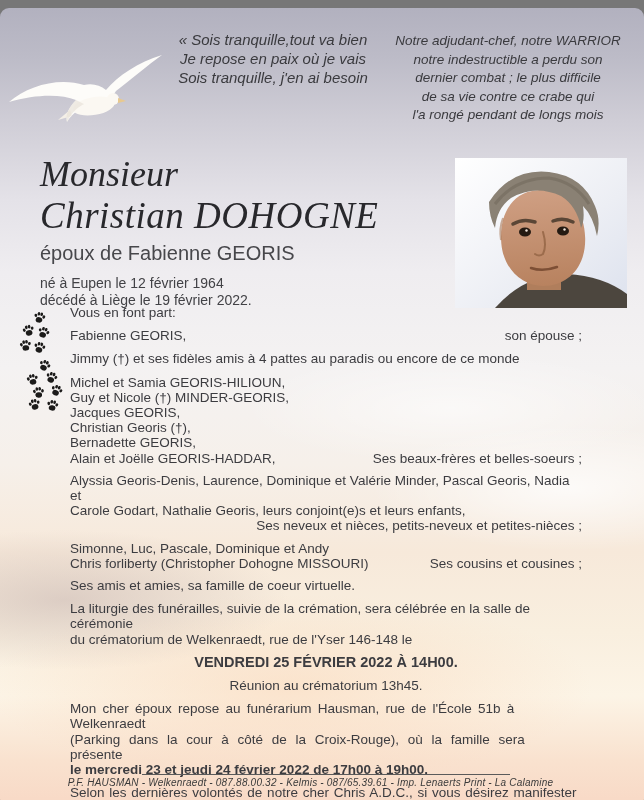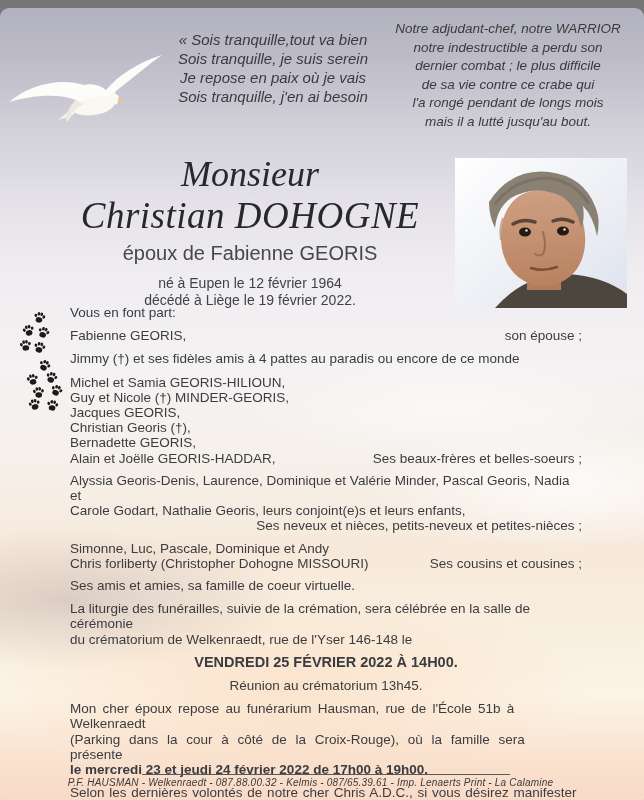--- a/index.html
+++ b/index.html
@@ -12,23 +12,23 @@
       radial-gradient(ellipse 420px 130px at 45% 85%, rgba(250,214,184,0.55), transparent 72%),
       radial-gradient(ellipse 300px 80px at 70% 50%, rgba(255,255,255,0.55), transparent 70%),
       linear-gradient(180deg,
         #b2b1bf 0%, #bcbbc7 6%, #cfcdd6 14%, #e4e2e8 24%, #efedf0 33%,
         #f4f2f2 45%, #f6f0ea 57%, #f7e9da 68%, #f9efdf 78%, #fcf4e6 86%,
         #f9e2cf 94%, #f8d8c5 100%);
     border-radius: 9px;
   }
   .poem{position:absolute;text-align:center;font-style:italic;color:#3a3a3e;}
   .poem-left{left:128px;top:22px;width:290px;font-size:15px;line-height:19px;}
-  .poem-right{left:388px;top:12px;width:240px;font-size:13.5px;line-height:18.5px;}
+  .poem-right{left:388px;top:24px;width:240px;font-size:13.5px;line-height:18.5px;}
   .poem div{white-space:nowrap;}
-  .title-block{position:absolute;left:40px;top:146px;width:420px;text-align:center;}
+  .title-block{position:absolute;left:40px;top:146px;width:420px;}
   .title-1{font-family:"Liberation Serif",serif;font-style:italic;font-size:36px;line-height:40px;color:#28282c;}
   .title-2{font-family:"Liberation Serif",serif;font-style:italic;font-size:37px;line-height:44px;color:#28282c;letter-spacing:0.5px;}
   .spouse{font-size:20px;line-height:20px;margin-top:5px;color:#47474b;}
   .dates{font-size:14px;line-height:17px;margin-top:12px;color:#424246;}
   .photo{position:absolute;left:455px;top:150px;width:172px;height:150px;}
   .dove{position:absolute;left:6px;top:46px;width:158px;height:92px;}
   .paws{position:absolute;left:12px;top:293px;width:70px;height:112px;}
   .body-col{position:absolute;left:70px;top:297px;width:512px;font-size:13.5px;line-height:15.2px;color:#3c3c40;}
   .row{display:flex;justify-content:space-between;gap:9px;}
   .row .rel{text-align:right;white-space:nowrap;padding-left:10px;}
@@ -53,32 +53,30 @@
       <ellipse cx="88" cy="52" rx="21" ry="9" transform="rotate(-10 88 52)" fill="#fbf8f2"></ellipse>
       <circle cx="107" cy="45" r="6" fill="#fbf8f2"></circle>
       <path d="M112 44 L120 47 L112 49 Z" fill="#e8c98f"></path>
       <path d="M64 56 L52 66 L66 62 Z" fill="#f4efe7"></path>
       <path d="M70 46 C63 53 59 61 61 68 C64 61 70 54 78 50 Z" fill="#e6dfd6" opacity="0.6"></path>
     </g>
   </svg>
 
   <div class="poem poem-left">
     <div>« Sois tranquille,tout va bien</div>
-    <div>Sois tranquille, je suis serein</div>
     <div>Je repose en paix où je vais</div>
     <div>Sois tranquille, j'en ai besoin</div>
   </div>
 
   <div class="poem poem-right">
     <div>Notre adjudant-chef, notre WARRIOR</div>
     <div>notre indestructible a perdu son</div>
     <div>dernier combat ; le plus difficile</div>
     <div>de sa vie contre ce crabe qui</div>
     <div>l'a rongé pendant de longs mois</div>
-    <div>mais il a lutté jusqu'au bout.</div>
   </div>
 
   <div class="title-block">
     <div class="title-1">Monsieur</div>
     <div class="title-2">Christian DOHOGNE</div>
     <div class="spouse">époux de Fabienne GEORIS</div>
     <div class="dates">né à Eupen le 12 février 1964</div>
     <div class="dates" style="margin-top:0;">décédé à Liège le 19 février 2022.</div>
   </div>
 

